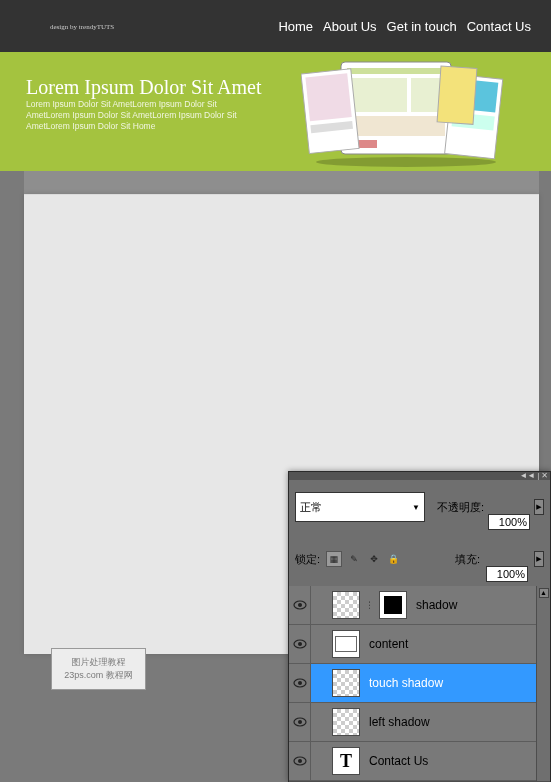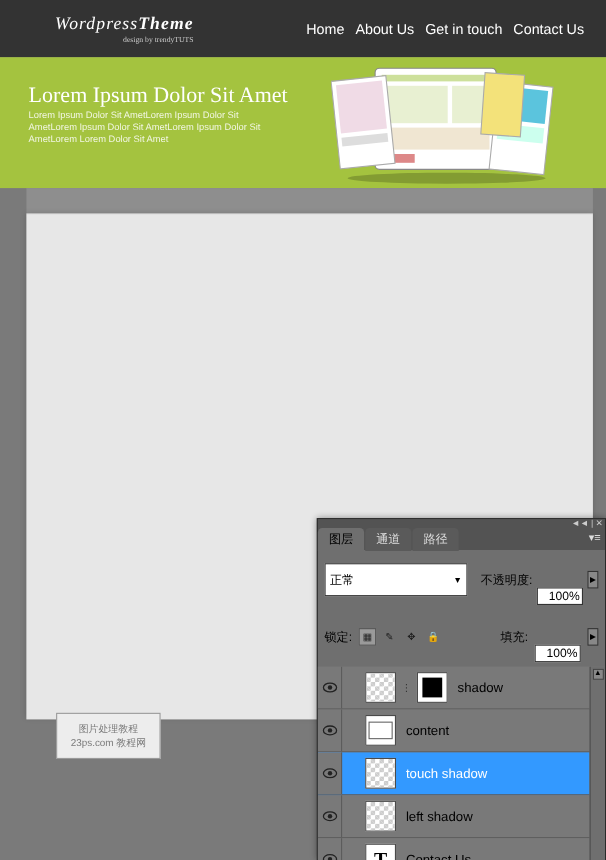--- a/index.html
+++ b/index.html
@@ -81,39 +81,36 @@
 
   .type-thumb { width:28px; height:28px; background:#fff; border:1px solid #4a4a4a; display:flex; align-items:center; justify-content:center; font-family:Georgia,serif; font-size:18px; font-weight:bold; margin:0 3px;}
 
   .layer-remainder { flex:1; display:flex; align-items:center; height:100%;}
 </style>
 </head>
 <body>
 
 <div class="top-bar">
   <div class="logo">
-    <span class="logo-main">
-      <span>Wordpress</span><span class="bold">Theme</span>
-    </span>
     <span class="logo-sub">design by trendyTUTS</span>
   </div>
   <div class="nav-menu">
     <a>Home</a>
     <a>About Us</a>
     <a>Get in touch</a>
     <a>Contact Us</a>
   </div>
 </div>
 
 <div class="hero">
   <div class="hero-title">Lorem Ipsum Dolor Sit Amet</div>
   <div class="hero-text">
     <div>Lorem Ipsum Dolor Sit AmetLorem Ipsum Dolor Sit</div>
     <div>AmetLorem Ipsum Dolor Sit AmetLorem Ipsum Dolor Sit</div>
-    <div>AmetLorem Lorem Dolor Sit Amet</div>
+    <div>AmetLorem Ipsum Dolor Sit Home</div>
   </div>
   <div class="hero-illust">
     <svg viewBox="0 0 210 108">
       <rect x="40" y="2" width="110" height="92" rx="4" fill="#fff" stroke="#888" stroke-width="1"></rect>
       <rect x="46" y="8" width="98" height="6" fill="#cde09b"></rect>
       <rect x="46" y="18" width="60" height="34" fill="#e8f0d2"></rect>
       <rect x="110" y="18" width="34" height="34" fill="#e8f0d2"></rect>
       <rect x="46" y="56" width="98" height="20" fill="#f0e6d2"></rect>
       <rect x="46" y="80" width="30" height="8" fill="#d88"></rect>
       <g transform="translate(0,14) rotate(-6)">
@@ -145,26 +142,20 @@
   <div>图片处理教程</div>
   <div>23ps.com 教程网</div>
 </div>
 
 <div class="panel">
   <div class="panel-top">
     <span>◄◄</span>
     <span>|</span>
     <span>✕</span>
   </div>
-  <div class="tabs">
-    <div class="tab active">图层</div>
-    <div class="tab">通道</div>
-    <div class="tab">路径</div>
-    <div class="tabs-menu">▾≡</div>
-  </div>
 
   <div class="panel-body">
     <div class="controls-row">
       <div class="blend-select">
         <span>正常</span>
         <span class="tri">▼</span>
       </div>
       <span class="label-txt">不透明度:</span>
       <div class="pct-box">100%</div>
       <div class="arrow-btn">▶</div>

